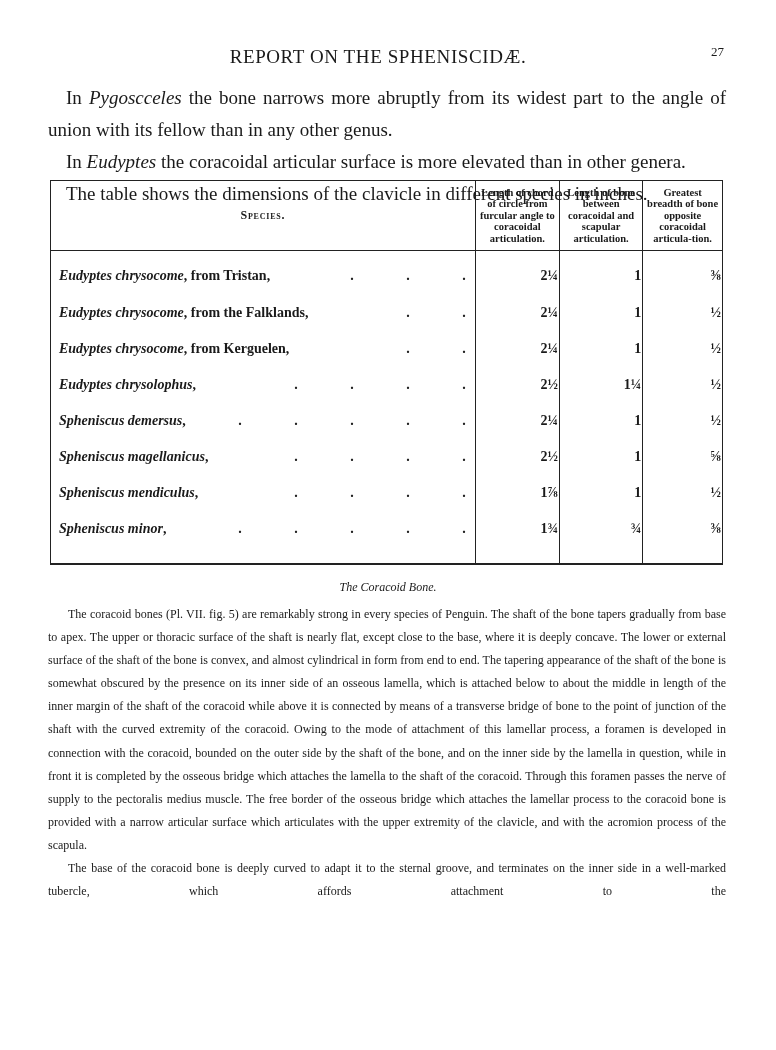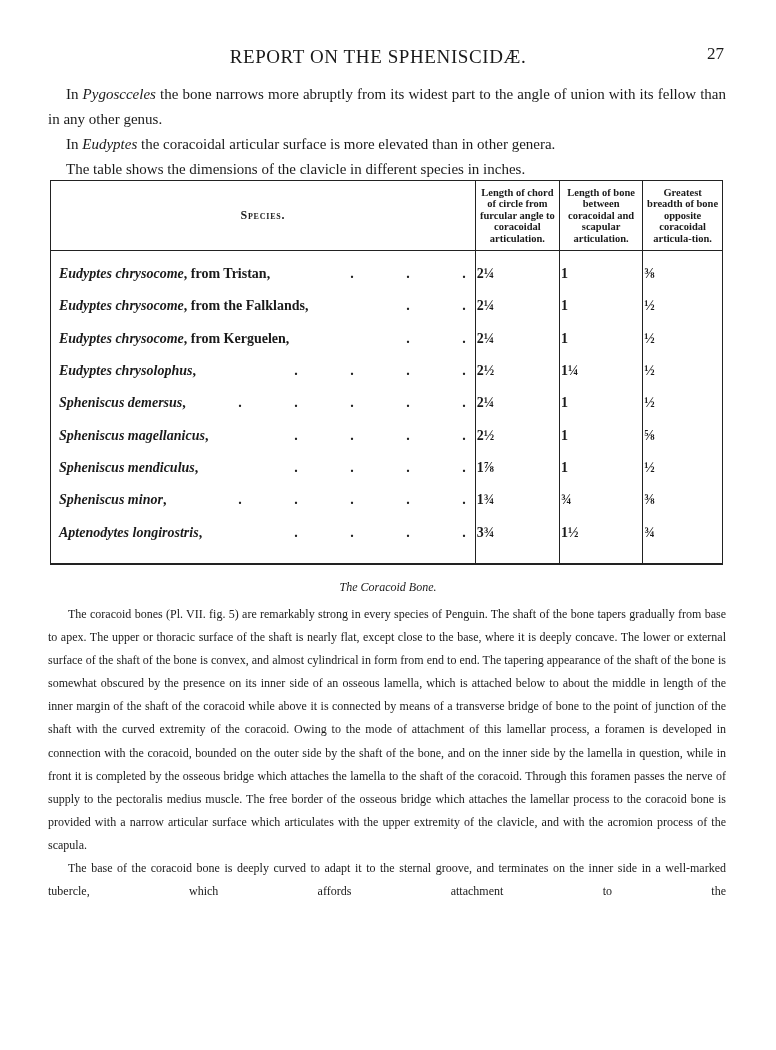--- a/index.html
+++ b/index.html
@@ -9,25 +9,25 @@
     color: #1a1a1a;
   }
   .running-head {
     position: absolute; top: 44px; left: 0; width: 776px; height: 22px;
   }
   .running-title {
     position: absolute; left: 0; width: 756px; text-align: center;
     font-size: 19px; letter-spacing: 0.6px; top: 2px;
   }
   .page-number {
-    position: absolute; right: 52px; top: 0; font-size: 17px;
+    position: absolute; right: 52px; top: 0; font-size: 13px;
   }
   .intro {
     position: absolute; top: 82px; left: 48px; width: 678px;
-    font-size: 15px; line-height: 25px;
+    font-size: 19px; line-height: 32px;
   }
   .intro p { margin: 0; text-indent: 18px; text-align: justify; }
   i { font-style: italic; }
 
   .table-wrap {
     position: absolute; top: 180px; left: 50px; width: 673px; height: 385px;
     border-top: 1.5px solid #222;
     border-bottom: 2px solid #222;
     border-left: 1.5px solid #222;
     border-right: 1.5px solid #222;
@@ -56,21 +56,21 @@
   col.c3 { width: 106px; }
   col.c4 { width: 107px; }
   td.species { padding-left: 8px; font-size: 13.5px; }
   td.species .row-inner { display: flex; align-items: baseline; }
   td.species .name { white-space: nowrap; }
   td.species .dots {
     flex: 1; display: flex; justify-content: flex-end; gap: 0;
     padding-right: 8px; letter-spacing: 0;
   }
   td.species .dots span { display: inline-block; width: 56px; text-align: right; }
-  td.num { text-align: left; font-weight: bold; font-size: 13.5px; }
+  td.num { text-align: right; font-weight: bold; font-size: 13.5px; }
 
   .section-title {
     position: absolute; top: 580px; left: 0; width: 776px; text-align: center;
     font-size: 12px; font-style: italic;
   }
   .body-text {
     position: absolute; top: 603px; left: 48px; width: 678px;
     font-size: 12px; line-height: 23.1px;
   }
   .body-text p { margin: 0; text-indent: 20px; text-align: justify; }
@@ -225,36 +225,20 @@
                 <span>.</span>
                 <span>.</span>
                 <span>.</span>
               </span>
             </div>
           </td>
           <td class="num">1¾</td>
           <td class="num">¾</td>
           <td class="num">⅜</td>
         </tr>
-        <tr>
-          <td class="species">
-            <div class="row-inner">
-              <span class="name"><i>Aptenodytes longirostris</i><span>,</span></span>
-              <span class="dots">
-                <span>.</span>
-                <span>.</span>
-                <span>.</span>
-                <span>.</span>
-              </span>
-            </div>
-          </td>
-          <td class="num">3¾</td>
-          <td class="num">1½</td>
-          <td class="num">¾</td>
-        </tr>
         <tr class="spacer">
           <td></td>
           <td class="num"></td>
           <td class="num"></td>
           <td class="num"></td>
         </tr>
       </tbody>
   </table>
 </div>
 

